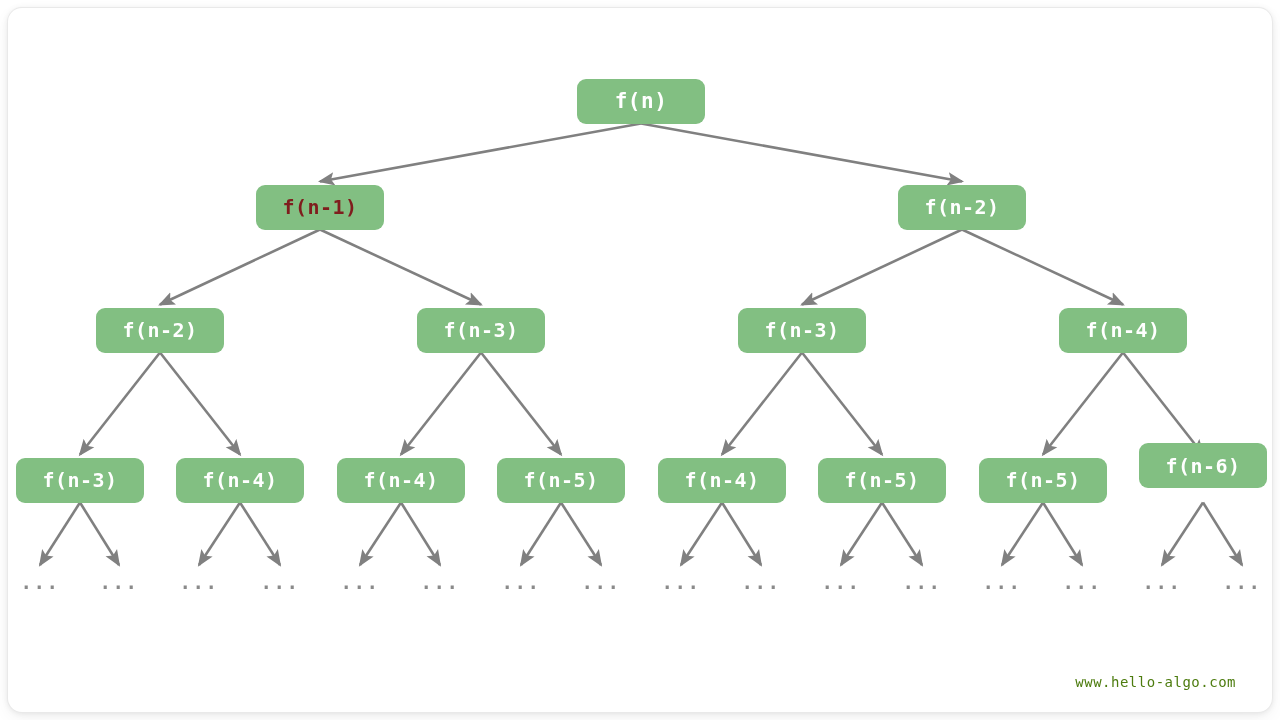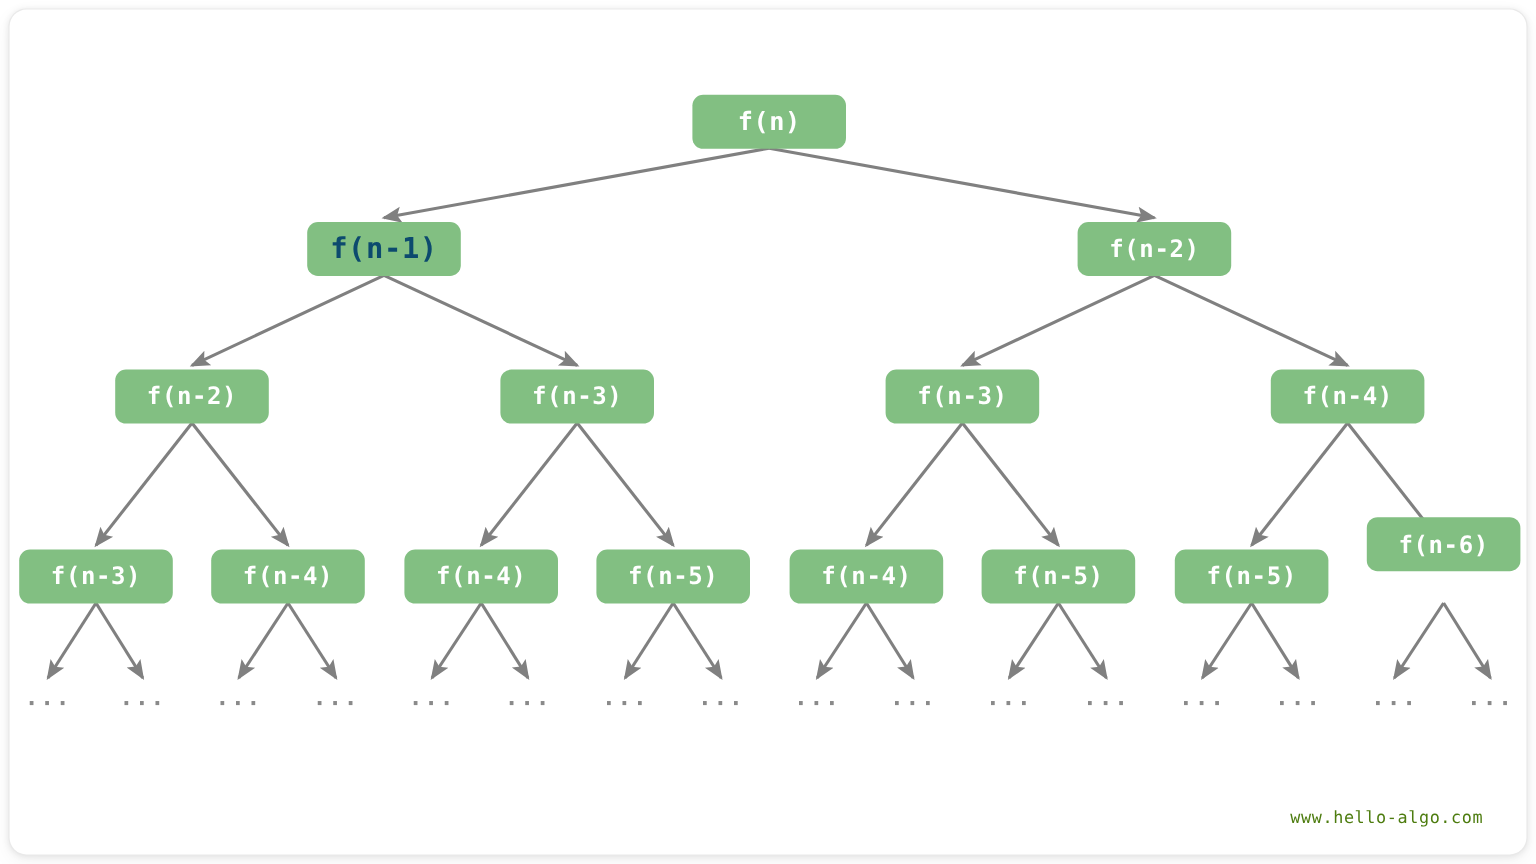--- a/index.html
+++ b/index.html
@@ -111,34 +111,34 @@
         <line x1="882" y1="502.5" x2="922" y2="565" stroke="#808080" stroke-width="2.6" marker-end="url(#arrowhead)"></line>
         <line x1="1043" y1="502.5" x2="1002" y2="565" stroke="#808080" stroke-width="2.6" marker-end="url(#arrowhead)"></line>
         <line x1="1043" y1="502.5" x2="1082" y2="565" stroke="#808080" stroke-width="2.6" marker-end="url(#arrowhead)"></line>
         <line x1="1203" y1="502.5" x2="1162" y2="565" stroke="#808080" stroke-width="2.6" marker-end="url(#arrowhead)"></line>
         <line x1="1203" y1="502.5" x2="1242" y2="565" stroke="#808080" stroke-width="2.6" marker-end="url(#arrowhead)"></line>
       </g>
   </svg>
 
   <div id="node-layer">
       <div class="node" style="left: 577px; top: 78.5px; width: 128px; height: 45px; font-size: 21px; background: rgb(130, 191, 130); color: rgb(255, 255, 255);">f(n)</div>
-      <div class="node" style="left: 256px; top: 184.5px; width: 128px; height: 45px; font-size: 24px; background: rgb(130, 191, 130); color: #0c4a6e;">f(n-1)</div>
+      <div class="node" style="left: 256px; top: 184.5px; width: 128px; height: 45px; font-size: 20px; background: rgb(130, 191, 130); color: #7f1d1d;">f(n-1)</div>
       <div class="node" style="left: 898px; top: 184.5px; width: 128px; height: 45px; font-size: 20px; background: rgb(130, 191, 130); color: rgb(255, 255, 255);">f(n-2)</div>
       <div class="node" style="left: 96px; top: 307.5px; width: 128px; height: 45px; font-size: 20px; background: rgb(130, 191, 130); color: rgb(255, 255, 255);">f(n-2)</div>
       <div class="node" style="left: 417px; top: 307.5px; width: 128px; height: 45px; font-size: 20px; background: rgb(130, 191, 130); color: rgb(255, 255, 255);">f(n-3)</div>
       <div class="node" style="left: 738px; top: 307.5px; width: 128px; height: 45px; font-size: 20px; background: rgb(130, 191, 130); color: rgb(255, 255, 255);">f(n-3)</div>
       <div class="node" style="left: 1059px; top: 307.5px; width: 128px; height: 45px; font-size: 20px; background: rgb(130, 191, 130); color: rgb(255, 255, 255);">f(n-4)</div>
       <div class="node" style="left: 16px; top: 457.5px; width: 128px; height: 45px; font-size: 20px; background: rgb(130, 191, 130); color: rgb(255, 255, 255);">f(n-3)</div>
       <div class="node" style="left: 176px; top: 457.5px; width: 128px; height: 45px; font-size: 20px; background: rgb(130, 191, 130); color: rgb(255, 255, 255);">f(n-4)</div>
       <div class="node" style="left: 337px; top: 457.5px; width: 128px; height: 45px; font-size: 20px; background: rgb(130, 191, 130); color: rgb(255, 255, 255);">f(n-4)</div>
       <div class="node" style="left: 497px; top: 457.5px; width: 128px; height: 45px; font-size: 20px; background: rgb(130, 191, 130); color: rgb(255, 255, 255);">f(n-5)</div>
       <div class="node" style="left: 658px; top: 457.5px; width: 128px; height: 45px; font-size: 20px; background: rgb(130, 191, 130); color: rgb(255, 255, 255);">f(n-4)</div>
       <div class="node" style="left: 818px; top: 457.5px; width: 128px; height: 45px; font-size: 20px; background: rgb(130, 191, 130); color: rgb(255, 255, 255);">f(n-5)</div>
       <div class="node" style="left: 979px; top: 457.5px; width: 128px; height: 45px; font-size: 20px; background: rgb(130, 191, 130); color: rgb(255, 255, 255);">f(n-5)</div>
-      <div class="node" style="left: 1139px; top: 431px; width: 128px; height: 45px; font-size: 20px; background: rgb(130, 191, 130); color: rgb(255, 255, 255);">f(n-6)</div>
+      <div class="node" style="left: 1139px; top: 443px; width: 128px; height: 45px; font-size: 20px; background: rgb(130, 191, 130); color: rgb(255, 255, 255);">f(n-6)</div>
     </div>
   <div id="leaf-layer">
       <div class="ellipsis" style="left: 40px; top: 587px; color: rgb(138, 138, 138);">···</div>
       <div class="ellipsis" style="left: 119px; top: 587px; color: rgb(138, 138, 138);">···</div>
       <div class="ellipsis" style="left: 199px; top: 587px; color: rgb(138, 138, 138);">···</div>
       <div class="ellipsis" style="left: 280px; top: 587px; color: rgb(138, 138, 138);">···</div>
       <div class="ellipsis" style="left: 360px; top: 587px; color: rgb(138, 138, 138);">···</div>
       <div class="ellipsis" style="left: 440px; top: 587px; color: rgb(138, 138, 138);">···</div>
       <div class="ellipsis" style="left: 521px; top: 587px; color: rgb(138, 138, 138);">···</div>
       <div class="ellipsis" style="left: 601px; top: 587px; color: rgb(138, 138, 138);">···</div>

